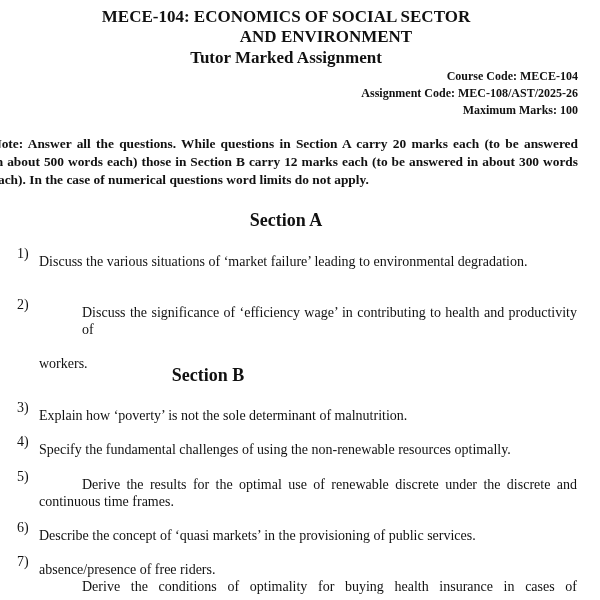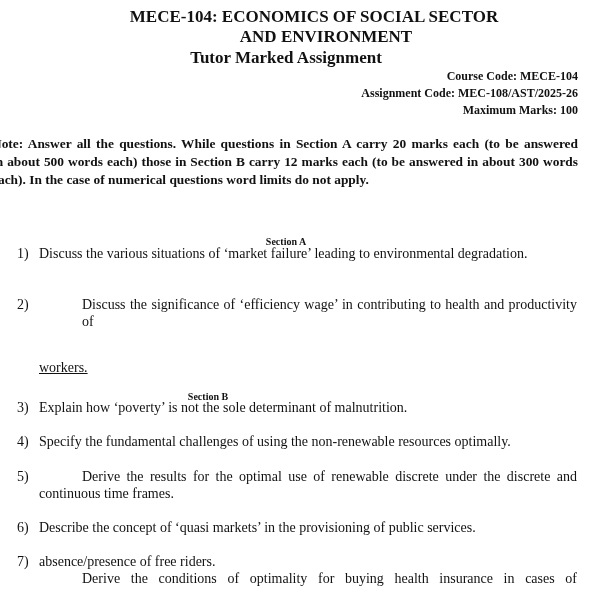--- a/index.html
+++ b/index.html
@@ -18,21 +18,21 @@
     .abs { position: absolute; }
 
     .title {
       left: 0; width: 572px;
       text-align: center;
       font-weight: bold;
       font-size: 17px;
       line-height: 20px;
       white-space: nowrap;
     }
-    #t1 { top: 7px; margin-left: 28px; }
+    #t1 { top: 7px; }
     #t2 { top: 27px; padding-left: 40px; }
     #t3 { top: 48px; }
 
     .meta {
       right: 22px;
       text-align: center;
       font-weight: bold;
       font-size: 12px;
       line-height: 17px;
       white-space: nowrap;
@@ -48,48 +48,47 @@
       font-weight: bold;
       font-size: 13.4px;
       line-height: 18px;
       text-align: justify;
     }
     .note-line { display: block; white-space: nowrap; }
     .note-line.j { text-align: justify; text-align-last: justify; white-space: normal; }
 
     .section {
       font-weight: bold;
-      font-size: 10px;
+      font-size: 18px;
       left: 0; width: 572px;
       text-align: center;
-      margin-top: 26px;
     }
     #secA { top: 210px; }
     #secB { top: 365px; left: -78px; }
 
     .q {
       left: 17px;
       width: 560px;
       font-size: 14px;
       line-height: 17px;
     }
     .q .num {
       position: absolute;
       left: 0;
       top: 0;
     }
     .q .txt {
       position: absolute;
       left: 22px;
       width: 538px;
-      top: 0;
+      top: 8px;
     }
     .q .txt .ln { display: block; white-space: nowrap; }
     .q .txt .ln.j { text-align: justify; text-align-last: justify; white-space: normal; margin-left: 43px; }
-    .q .txt .ln.gap { margin-top: 29px; text-decoration: underline; }
+    .q .txt .ln.gap { margin-top: 17px; }
 
     #q1 { top: 245px; }
     #q2 { top: 296px; }
     #q3 { top: 399px; }
     #q4 { top: 433px; }
     #q5 { top: 468px; }
     #q6 { top: 519px; }
     #q7 { top: 553px; }
   </style>
 </head>

